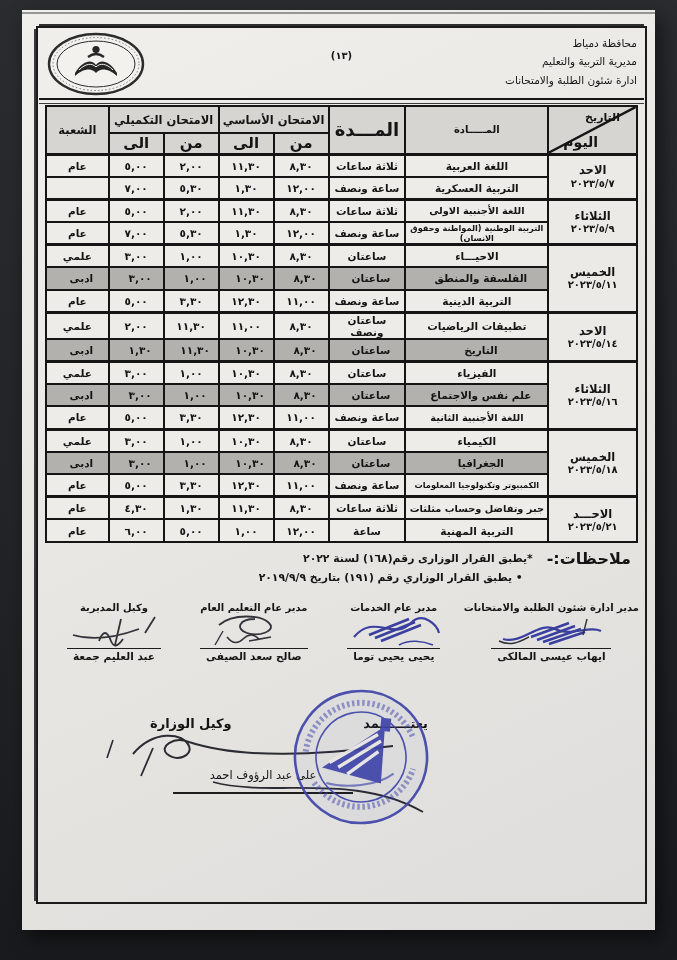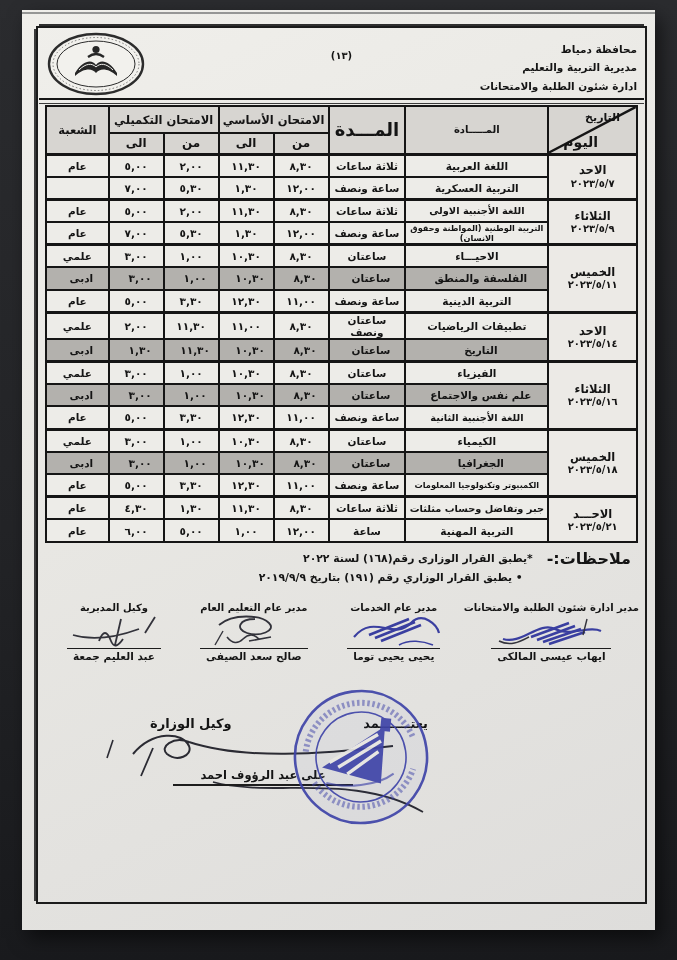--- a/index.html
+++ b/index.html
@@ -19,38 +19,38 @@
     content:""; position:absolute; top:2px; left:0; right:0; height:2px; background:#4d4e50; opacity:.55;
   }
   .doc-frame{
     position:absolute; left:14px; top:16px; right:8px; bottom:26px;
     border:2.5px solid #1b1b1b;
     box-shadow:0 -5px 0 -3px #2f2f2f, -5px 0 0 -3px #3a3a3a;
     padding:0; direction:rtl;
   }
   
   .doc-header{ position:relative; height:70px; }
-  .org-lines{ position:absolute; right:8px; top:12px; text-align:right; font-size:10.5px; font-weight:700; line-height:1.75; }
+  .org-lines{ position:absolute; right:8px; top:6px; text-align:right; font-size:10.5px; font-weight:400; line-height:1.75; }
   .page-num{ position:absolute; left:50%; top:22px; transform:translateX(-50%); font-size:10px; font-weight:700; direction:ltr; }
   .emblem{ position:absolute; left:8px; top:4px; width:100px; height:64px; }
   .hdr-divider{ height:6px; border-top:2.4px solid #161616; border-bottom:1.2px solid #3c3c3c; margin:0 1px; }
   
   .title-block{ text-align:center; padding:5px 4px 3px; }
   .title-l1{ font-size:16.5px; font-weight:800; letter-spacing:-.2px; }
   .title-l2{ font-size:15.5px; font-weight:800; margin-top:3px; }
   
   table.sched{
     width:calc(100% - 14px); margin:1px 7px 0; border-collapse:collapse; table-layout:fixed;
     direction:rtl;
   }
   .sched th,.sched td{ border:2px solid #151515; text-align:center; vertical-align:middle; overflow:hidden; }
   .sched thead th{ background:#d7d5d1; font-weight:800; font-size:11.5px; }
   .sched thead tr:first-child{ height:27px; }
   .sched thead tr:last-child{ height:21px; }
-  .sched thead tr:last-child th{ font-size:12px; }
+  .sched thead tr:last-child th{ font-size:15px; }
   .sched tbody td{ background:#edecе8; background:#edece8; font-weight:700; font-size:10.5px; height:22.6px; }
   .sched tbody tr.shaded td{ background:#b3b1ad;padding-left:8px; }
   .sched tbody tr.gs td{ border-top-width:3px; }
   td.day-cell{ background:#eceae6 !important;margin-left:38px; }
   .day-name{ font-size:11.5px; font-weight:800; line-height:1.15; }
   .day-date{ font-size:10px; font-weight:700; direction:ltr; }
   td.subject{ font-size:11px; font-weight:800; }
   td.subject.sm{ font-size:9.8px; }
   td.subject.xs{ font-size:8.2px; }
   th.diag-cell{ position:relative; }
@@ -63,21 +63,21 @@
   .notes-items{ font-size:10.8px; font-weight:700; line-height:1.8; }
   
   .signatures{ display:flex; direction:rtl; margin-top:6px; padding:0 6px; height:86px; }
   .sig-block{ flex:1; text-align:center; position:relative; }
   .sig-title{ font-size:10px; font-weight:800; white-space:nowrap;margin-top:8px; }
   .sig-scribble{ display:block; margin:-2px auto -6px; }
   .sig-name{ display:inline-block; font-size:10.5px; font-weight:800; border-top:1.8px solid #1c1c1c; padding:1px 6px 0; white-space:nowrap; }
   
   .approval{ position:relative; height:150px; }
   .approval-row{ position:absolute; left:112px; top:36px; width:278px; display:flex; direction:rtl; justify-content:space-between; font-size:13px; font-weight:800; }
-  .approval-name{ position:absolute; left:135px; top:88px; width:180px; text-align:center; font-size:11.5px; font-weight:700; border-bottom:2px solid #1d1d1d; padding-bottom:2px; }
+  .approval-name{ position:absolute; left:135px; top:88px; width:180px; text-align:center; font-size:11.5px; font-weight:400; border-bottom:2px solid #1d1d1d; padding-bottom:10px; }
   .flourish{ position:absolute; left:55px; top:22px; pointer-events:none; }
   .stamp{ position:absolute; left:247px; top:2px; opacity:.92; }
 </style>
 </head>
 <body>
 
 <div class="paper">
   <div class="doc-frame">
 
     <div class="doc-header">

